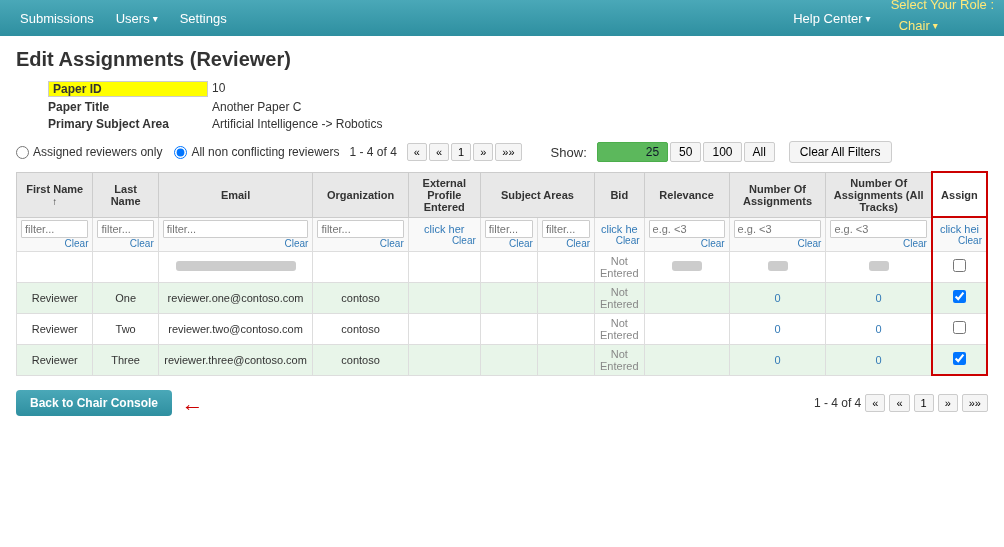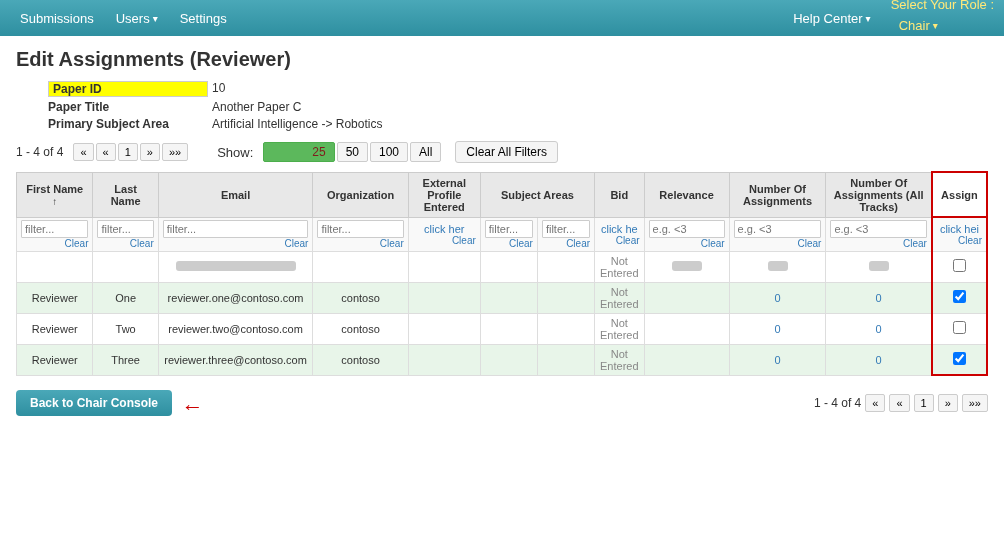--- a/index.html
+++ b/index.html
@@ -68,21 +68,21 @@
     .show-label { font-size: 13px; margin-left: 19px; }
     .show-btns { display: flex; gap: 2px; }
     .show-btn {
       padding: 2px 8px;
       border: 1px solid #ccc;
       background: #f5f5f5;
       cursor: pointer;
       font-size: 12px;
       border-radius: 2px;
     }
-    .show-btn.active { background: #5cb85c; color: #7f1d1d; border-color: #4cae4c; padding-left: 48px; }
+    .show-btn.active { background: #5cb85c; color: #0f172a; border-color: #4cae4c; padding-left: 48px; }
     .nav-arrows { display: flex; gap: 2px; align-items: center; }
     .nav-arrow {
       padding: 2px 6px;
       border: 1px solid #ccc;
       background: #f5f5f5;
       cursor: pointer;
       font-size: 11px;
       border-radius: 2px;
     }
     .clear-filters-btn {
@@ -216,20 +216,30 @@
       <span class="meta-label">Paper Title</span>
       <span class="meta-value">Another Paper C</span>
     </div>
     <div class="meta-row">
       <span class="meta-label">Primary Subject Area</span>
       <span class="meta-value">Artificial Intelligence -&gt; Robotics</span>
     </div>
   </div>
 
   <div class="controls-row">
+    <div class="radio-group">
+      <label>
+        <input type="radio" name="reviewer-filter" style="">
+        <span>Assigned reviewers only</span>
+      </label>
+      <label>
+        <input type="radio" name="reviewer-filter" checked="" style="">
+        <span>All non conflicting reviewers</span>
+      </label>
+    </div>
     <span class="page-info">1 - 4 of 4</span>
     <div class="nav-arrows">
       <button class="nav-arrow">«</button>
       <button class="nav-arrow">«</button>
       <button class="nav-arrow active">1</button>
       <button class="nav-arrow">»</button>
       <button class="nav-arrow">»»</button>
     </div>
     <span class="show-label">Show:</span>
     <div class="show-btns">

